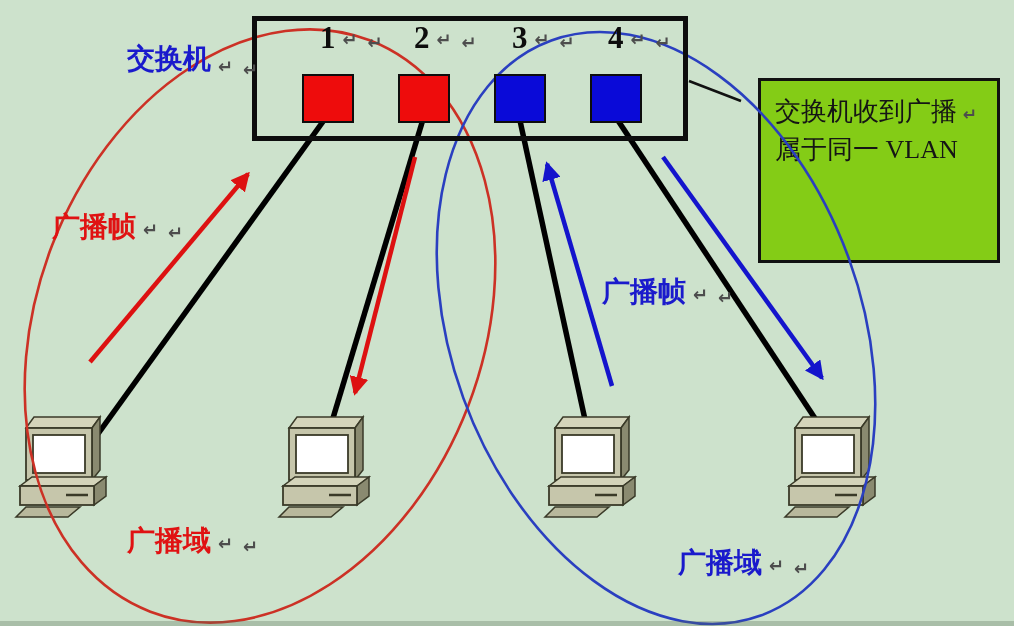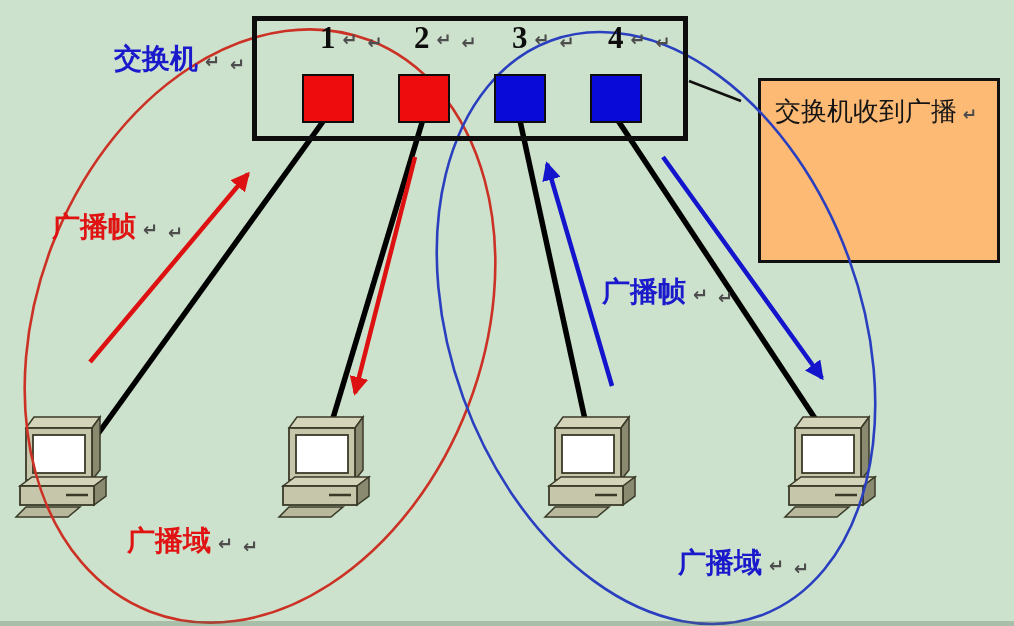--- a/index.html
+++ b/index.html
@@ -7,21 +7,21 @@
     position:relative;
     width:1014px;height:626px;
     background:#cde2cc;
     overflow:hidden;
     font-family:"Liberation Sans", sans-serif;
   }
   
   #callout-box{
     position:absolute;left:758px;top:78px;
     width:222px;height:167px;
-    background:#fdba74;
+    background:#84cc16;
     border:3px solid #111;
     padding:12px 0 0 14px;
     z-index:1;
   }
   .tb-line{
     font-family:"Liberation Serif", serif;
     font-size:26px;line-height:38px;color:#151515;
     white-space:nowrap;
   }
   
@@ -55,38 +55,39 @@
   }
   .ret + .ret{margin-left:10px;top:11px;}
   .tb-line .ret{top:0;margin-left:6px;font-size:17px;}
   
   .lbl{
     position:absolute;z-index:4;display:flex;align-items:flex-start;
     font-weight:bold;font-size:28px;line-height:30px;white-space:nowrap;
   }
   .lbl-blue{color:#1a1acc;}
   .lbl-red{color:#e01212;}
-  #label-switch{left:114px;top:44px;}
+  #label-switch{left:127px;top:44px;align-items:center;}
   #label-red-frame{left:52px;top:212px;}
   #label-blue-frame{left:602px;top:277px;}
   #label-red-domain{left:127px;top:526px;}
   #label-blue-domain{left:678px;top:548px;}
   
   #bottom-strip{
     position:absolute;left:0;bottom:0;width:1014px;height:5px;
     background:rgba(85,105,85,0.30);z-index:5;
   }
 </style>
 </head>
 <body>
 
 <div id="stage">
 
   <div id="callout-box">
     <div class="tb-line"><span>交换机收到广播</span><span class="ret">↵</span></div>
+    <div class="tb-line"><span>属于同一 VLAN</span></div>
   </div>
 
   <svg id="diagram-svg" width="1014" height="626" viewBox="0 0 1014 626">
     <defs>
       <marker id="arrR" viewBox="0 0 10 10" refX="8.5" refY="5" markerWidth="4.2" markerHeight="4.2" orient="auto-start-reverse">
         <path d="M0,0 L10,5 L0,10 z" fill="#dd1111"></path>
       </marker>
       <marker id="arrB" viewBox="0 0 10 10" refX="8.5" refY="5" markerWidth="4.2" markerHeight="4.2" orient="auto-start-reverse">
         <path d="M0,0 L10,5 L0,10 z" fill="#1414cc"></path>
       </marker>

